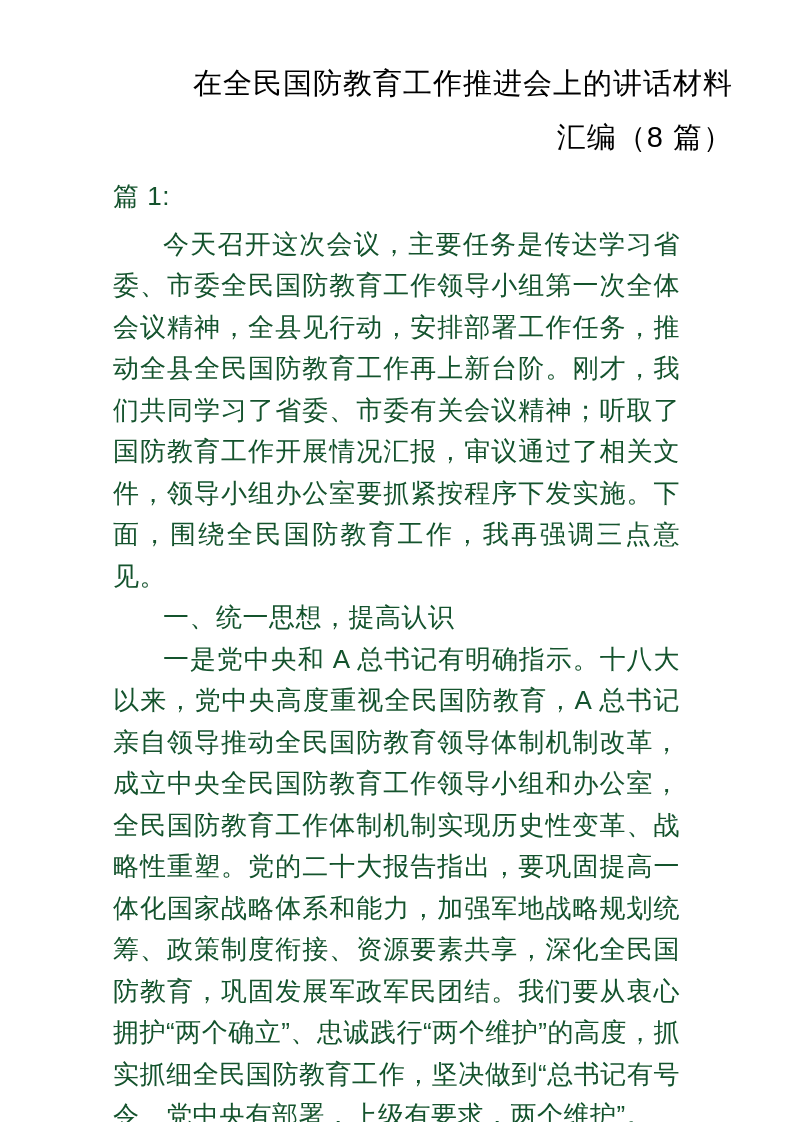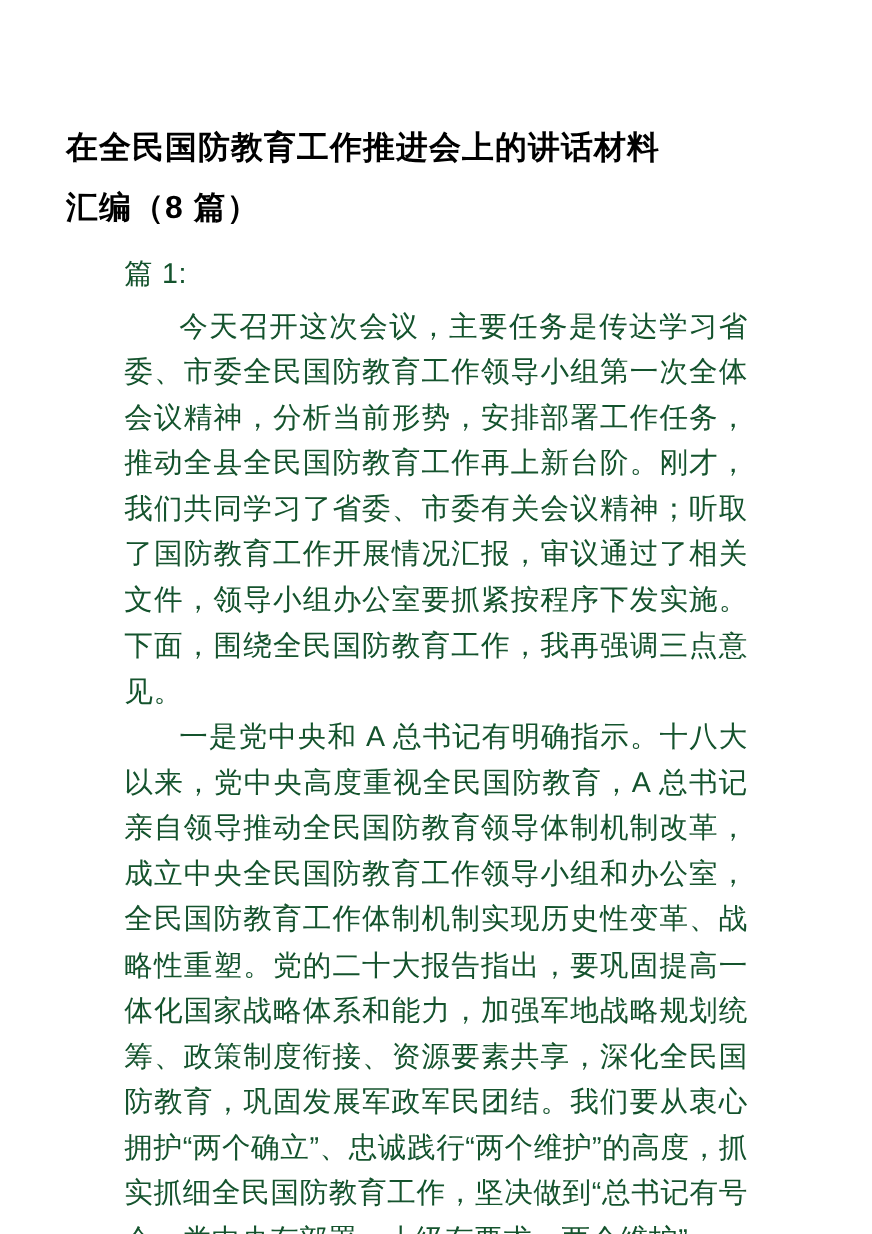--- a/index.html
+++ b/index.html
@@ -12,24 +12,24 @@
     width: 793px;
     height: 1122px;
     margin: 0 auto;
     background: #ffffff;
     color: #000000;
     overflow: hidden;
     font-family: "Liberation Sans", serif;
   }
   .doc-title {
     margin: 0;
-    padding: 108px 60px 0 60px;
-    text-align: left;
+    padding: 56px 60px 0 60px;
+    text-align: right;
     font-size: 29px;
-    font-weight: 700;
+    font-weight: 400;
     line-height: 54px;
     letter-spacing: 1px;
     color: #000000;
     font-family: "Liberation Sans", serif;
   }
   .title-line {
     display: block;
   }
   .doc-body {
     margin: 12px 113px 0 113px;
@@ -57,16 +57,17 @@
 </head>
 <body>
 
 <div class="page">
   <h1 class="doc-title">
     <span class="title-line">在全民国防教育工作推进会上的讲话材料</span>
     <span class="title-line">汇编（8 篇）</span>
   </h1>
   <div class="doc-body">
       <p class="para label">篇 1:</p>
-      <p class="para body">今天召开这次会议，主要任务是传达学习省委、市委全民国防教育工作领导小组第一次全体会议精神，分析当前形势，安排部署工作任务，推动全县全民国防教育工作再上新台阶。刚才，我们共同学习了省委、市委有关会议精神；听取了国防教育工作开展情况汇报，审议通过了相关文件，领导小组办公室要抓紧按程序下发实施。下面，围绕全民国防教育工作，我再强调三点意见。</p>
+      <p class="para body">今天召开这次会议，主要任务是传达学习省委、市委全民国防教育工作领导小组第一次全体会议精神，全县见行动，安排部署工作任务，推动全县全民国防教育工作再上新台阶。刚才，我们共同学习了省委、市委有关会议精神；听取了国防教育工作开展情况汇报，审议通过了相关文件，领导小组办公室要抓紧按程序下发实施。下面，围绕全民国防教育工作，我再强调三点意见。</p>
+      <p class="para heading">一、统一思想，提高认识</p>
       <p class="para body">一是党中央和 A 总书记有明确指示。十八大以来，党中央高度重视全民国防教育，A 总书记亲自领导推动全民国防教育领导体制机制改革，成立中央全民国防教育工作领导小组和办公室，全民国防教育工作体制机制实现历史性变革、战略性重塑。党的二十大报告指出，要巩固提高一体化国家战略体系和能力，加强军地战略规划统筹、政策制度衔接、资源要素共享，深化全民国防教育，巩固发展军政军民团结。我们要从衷心拥护“两个确立”、忠诚践行“两个维护”的高度，抓实抓细全民国防教育工作，坚决做到“总书记有号令、党中央有部署，上级有要求，两个维护”。</p>
     </div>
 </div>
 
 </body></html>

